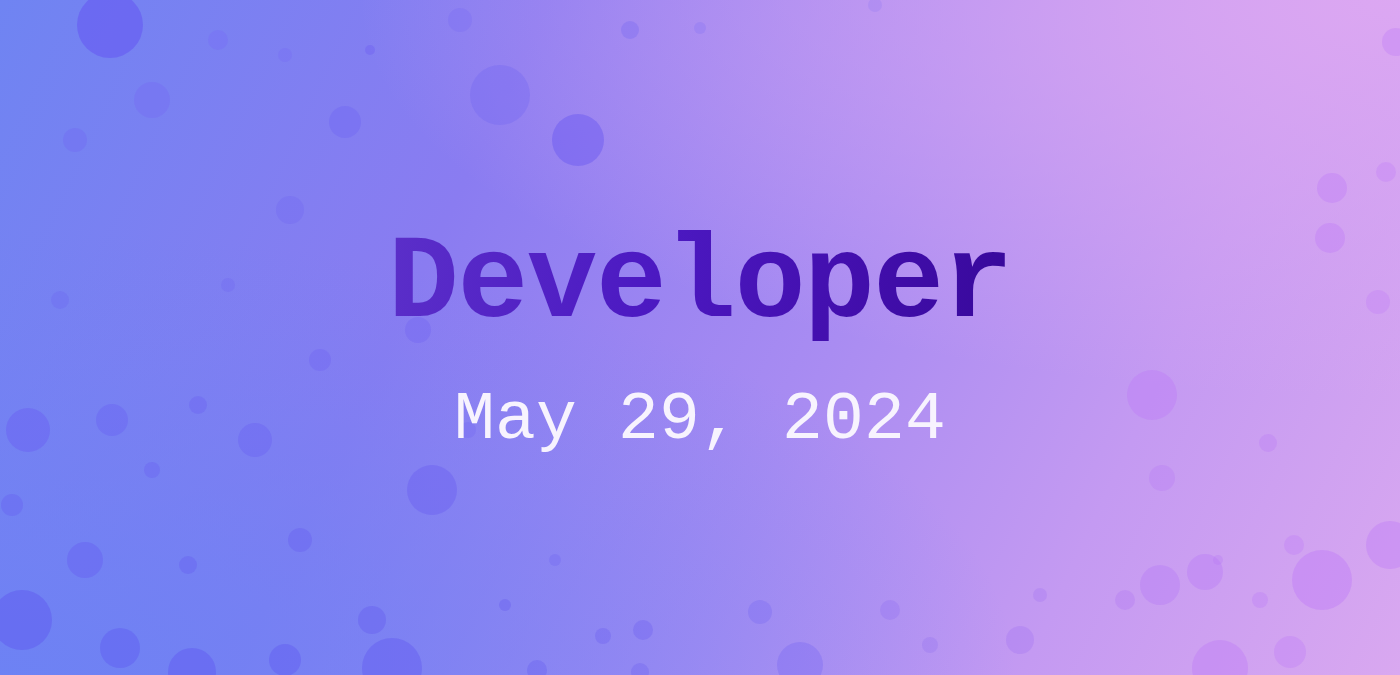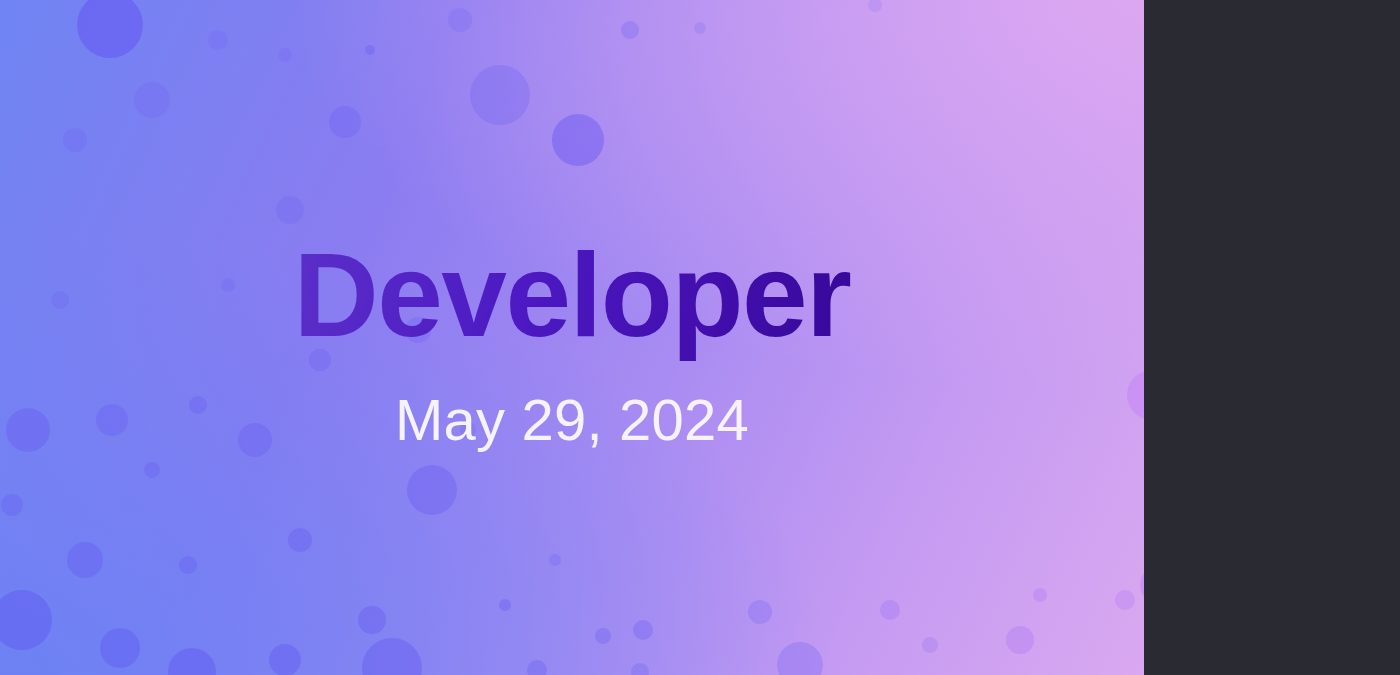--- a/index.html
+++ b/index.html
@@ -2,24 +2,24 @@
 <html><head>
 <meta charset="utf-8">
 <style>
   html, body {
     margin: 0;
     padding: 0;
     background: #2a2a33;
   }
   #slide {
     position: relative;
-    width: 1144px;
+    width: 1400px;
     height: 675px;
     overflow: hidden;
-    font-family: Liberation Sans, sans-serif;
+    font-family: Liberation Mono, monospace;
     
     background:
       radial-gradient(ellipse 120% 95% at 100% 0%, rgba(221,168,242,0.95) 0%, rgba(221,168,242,0.0) 62%),
       radial-gradient(ellipse 110% 100% at 0% 100%, rgba(108,130,244,0.95) 0%, rgba(108,130,244,0.0) 66%),
       linear-gradient(115deg, #6f84f2 0%, #8a7cf1 32%, #a98cf2 58%, #c49af2 78%, #d9a8f0 100%);
   }
 
   
   #dots {
     position: absolute;
@@ -51,24 +51,24 @@
     letter-spacing: -1.5px;
     background-image: linear-gradient(100deg, #5b2fc9 0%, #4c19c2 42%, #430fae 72%, #37089a 100%);
     -webkit-background-clip: text;
     background-clip: text;
     color: transparent;
     -webkit-text-fill-color: transparent;
     max-width: 1180px;
   }
   .headline .line { display: block; }
   .subtitle {
-    margin: 0;
+    margin: 6px;
     padding: 26px 0 0 0;
     text-align: center;
-    font-size: 58px;
+    font-size: 68px;
     font-weight: 400;
     letter-spacing: 0.2px;
     color: #f7f3fe;
     line-height: 1;
   }
 </style>
 </head>
 <body>
 
 <div id="slide">

